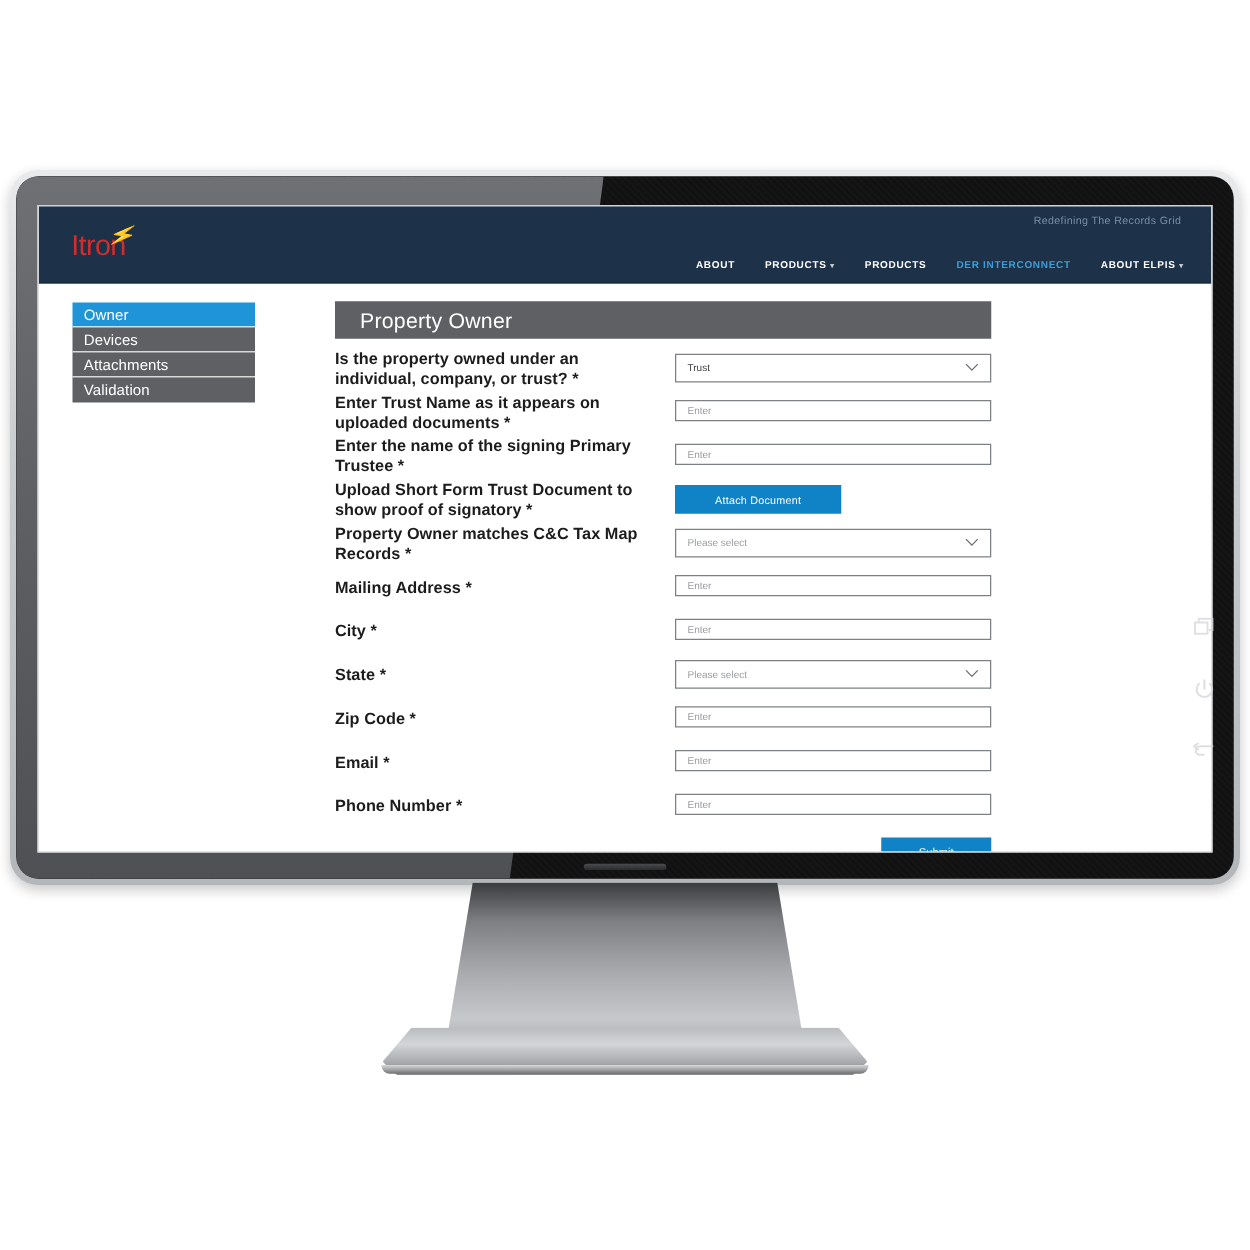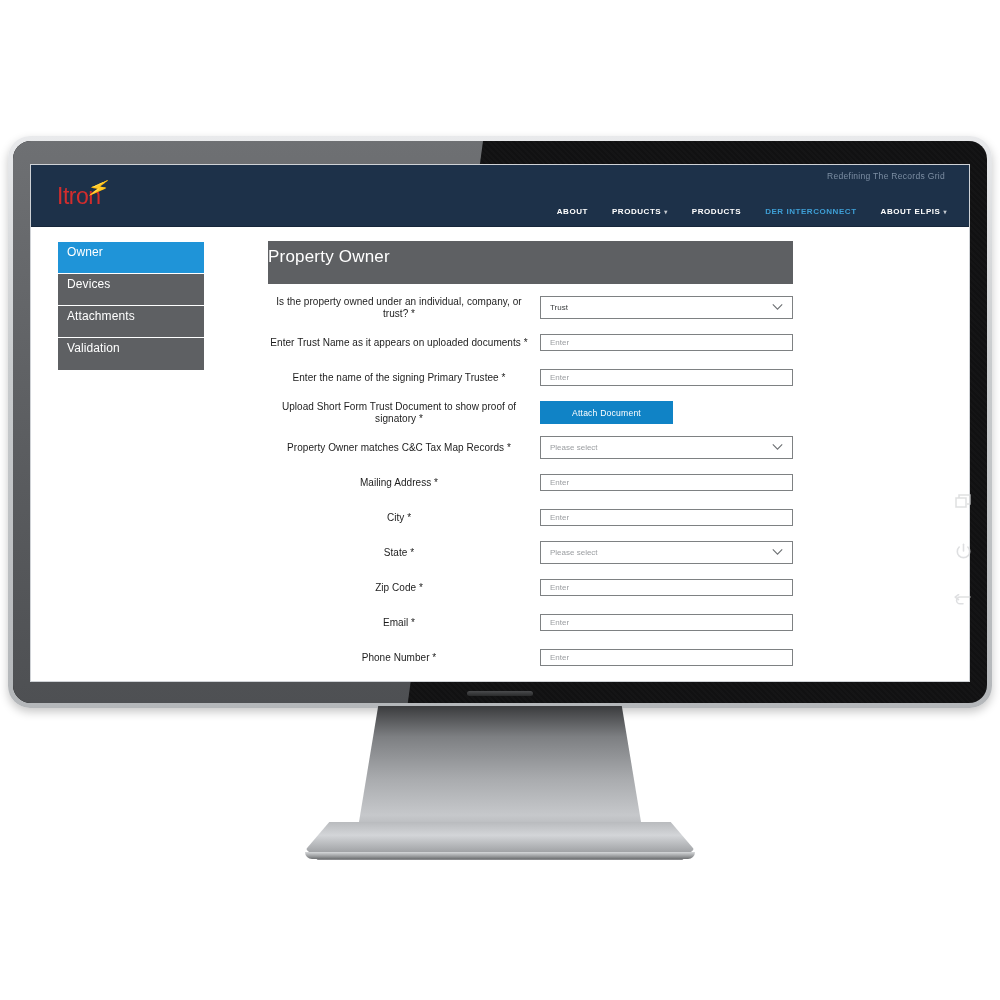--- a/index.html
+++ b/index.html
@@ -186,62 +186,62 @@
 
   
   #sidebar {
     position: absolute;
     left: 26px;
     top: 14px;
     width: 148px;
     border: 1px solid #ffffff;
   }
   .side-item {
-    height: 32px;
+    height: 20px;
     line-height: 20px;
     padding-left: 9px;
     font-size: 12px;
     color: #ffffff;
     background: #5e6063;
     border-bottom: 1.5px solid #ffffff;
     cursor: pointer;
     letter-spacing: 0.1px;
   }
   .side-item:last-child { border-bottom: none; }
   .side-item.active { background: #1f94d8; }
 
   
   #form-panel {
     position: absolute;
     left: 237px;
     top: 14px;
     width: 525px;
   }
   #panel-title {
-    height: 43px;
+    height: 30px;
     background: #5e6063;
     color: #ffffff;
     font-size: 17px;
     line-height: 31px;
-    padding-left: 0;
+    padding-left: 20px;
     letter-spacing: 0.2px;
   }
 
   .form-row {
     display: flex;
     align-items: center;
     margin-top: 12px;
     height: 23px;
   }
   .form-label {
     width: 272px;
-    text-align: center;
+    text-align: left;
     padding-right: 10px;
-    font-size: 10px;
-    font-weight: normal;
+    font-size: 13px;
+    font-weight: bold;
     color: #1c1c1c;
     line-height: 1.2;
     letter-spacing: 0.05px;
   }
   .form-control { flex: 1; position: relative; height: 23px; }
 
   .text-input {
     width: 100%;
     height: 17px;
     border: 1px solid #7e8183;

